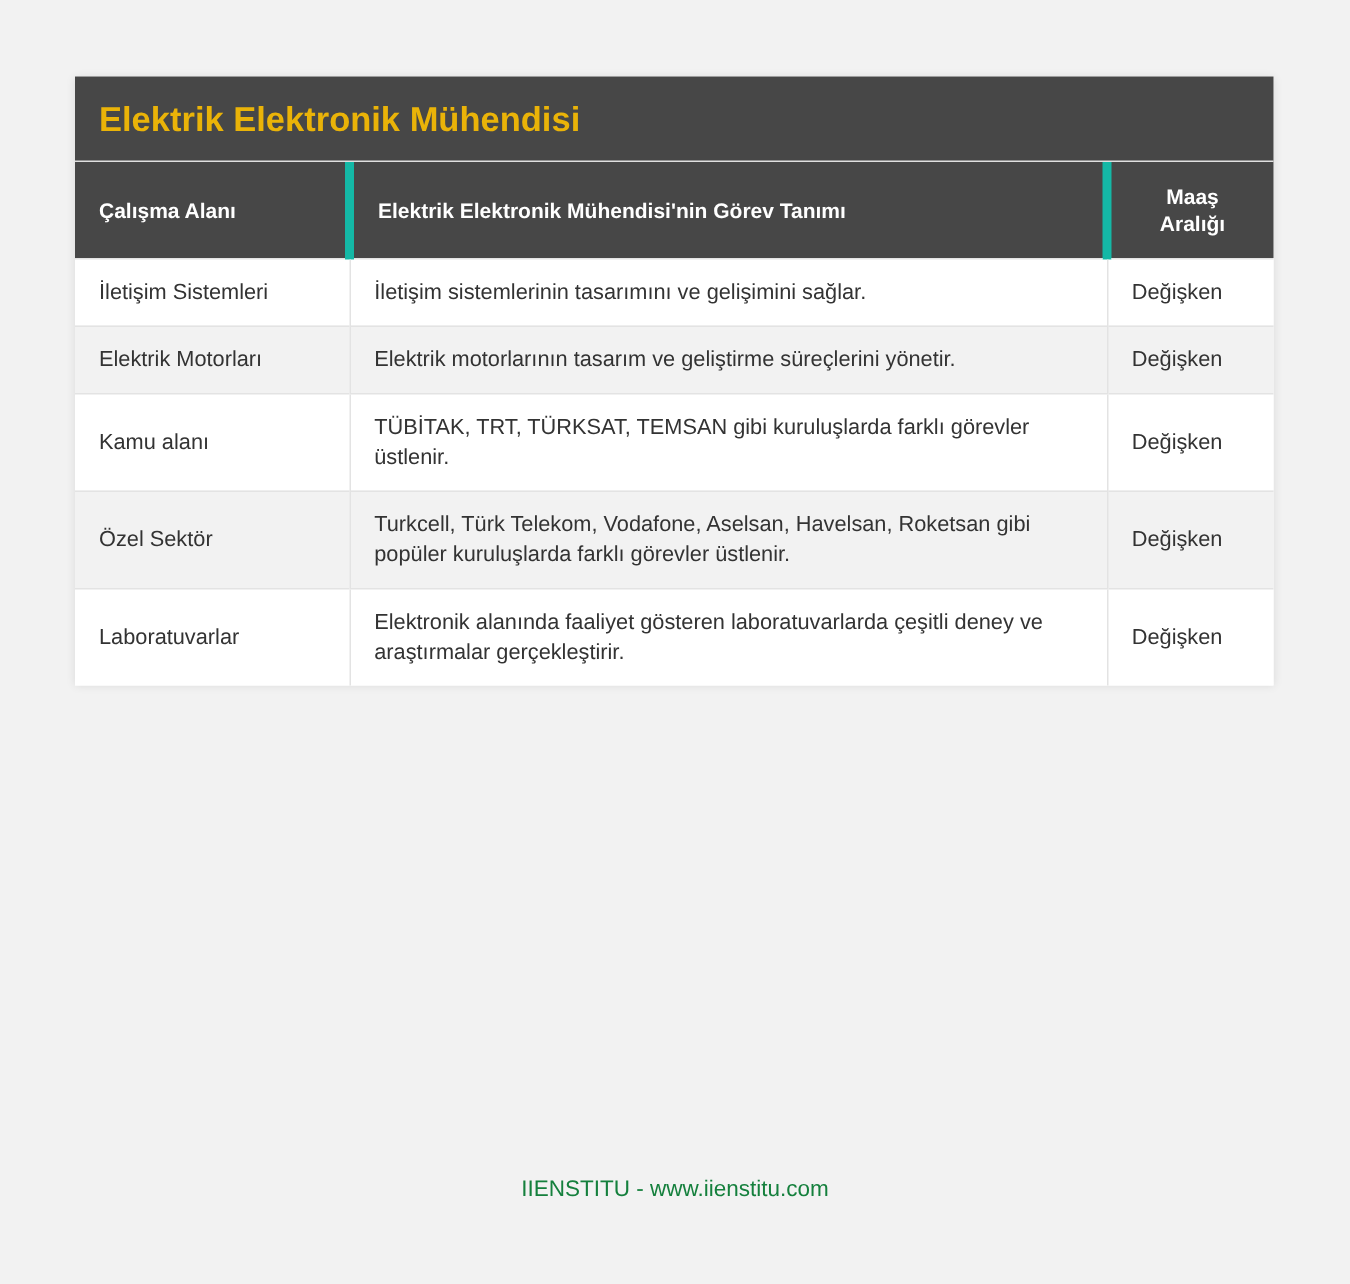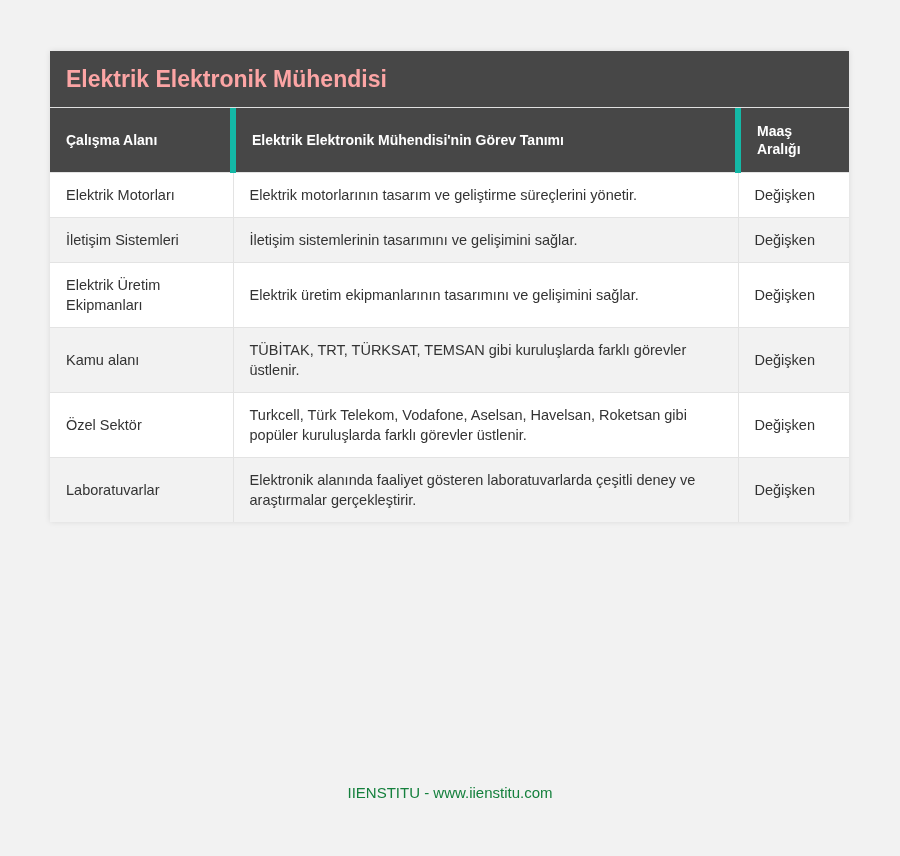--- a/index.html
+++ b/index.html
@@ -18,21 +18,21 @@
       position: absolute;
       left: 50px;
       top: 51px;
       width: 799px;
       background: #ffffff;
       box-shadow: 0 0 6px rgba(0,0,0,0.10);
     }
     .title-bar {
       height: 57px;
       background: #474747;
-      color: #fca5a5;
+      color: #eab308;
       display: flex;
       align-items: center;
       padding-left: 16px;
       font-size: 23px;
       font-weight: bold;
       box-sizing: border-box;
       border-bottom: 1px solid #e0e0e0;
     }
     table {
       border-collapse: collapse;
@@ -47,21 +47,21 @@
       color: #ffffff;
       font-weight: bold;
       font-size: 14px;
       text-align: left;
       padding: 0 16px;
       height: 64px;
       line-height: 18px;
       border-right: 6px solid #14b8a6;
       box-sizing: border-box;
     }
-    thead th:last-child { border-right: none; }
+    thead th:last-child { border-right: none; text-align: center; }
     tbody td {
       font-size: 14.5px;
       color: #333333;
       padding: 0 16px;
       line-height: 20px;
       border-right: 1px solid #e3e3e3;
       border-top: 1px solid #e3e3e3;
       vertical-align: middle;
       box-sizing: border-box;
     }
@@ -93,32 +93,27 @@
       </colgroup>
     <thead>
       <tr>
         <th>Çalışma Alanı</th>
         <th>Elektrik Elektronik Mühendisi'nin Görev Tanımı</th>
         <th>Maaş Aralığı</th>
       </tr>
     </thead>
     <tbody>
       <tr class="h1">
-        <td>Elektrik Motorları</td>
-        <td>Elektrik motorlarının tasarım ve geliştirme süreçlerini yönetir.</td>
-        <td>Değişken</td>
-      </tr>
-      <tr class="h1">
         <td>İletişim Sistemleri</td>
         <td>İletişim sistemlerinin tasarımını ve gelişimini sağlar.</td>
         <td>Değişken</td>
       </tr>
-      <tr class="h2">
-        <td>Elektrik Üretim Ekipmanları</td>
-        <td>Elektrik üretim ekipmanlarının tasarımını ve gelişimini sağlar.</td>
+      <tr class="h1">
+        <td>Elektrik Motorları</td>
+        <td>Elektrik motorlarının tasarım ve geliştirme süreçlerini yönetir.</td>
         <td>Değişken</td>
       </tr>
       <tr class="h2">
         <td>Kamu alanı</td>
         <td>TÜBİTAK, TRT, TÜRKSAT, TEMSAN gibi kuruluşlarda farklı görevler üstlenir.</td>
         <td>Değişken</td>
       </tr>
       <tr class="h2">
         <td>Özel Sektör</td>
         <td>Turkcell, Türk Telekom, Vodafone, Aselsan, Havelsan, Roketsan gibi popüler kuruluşlarda farklı görevler üstlenir.</td>

